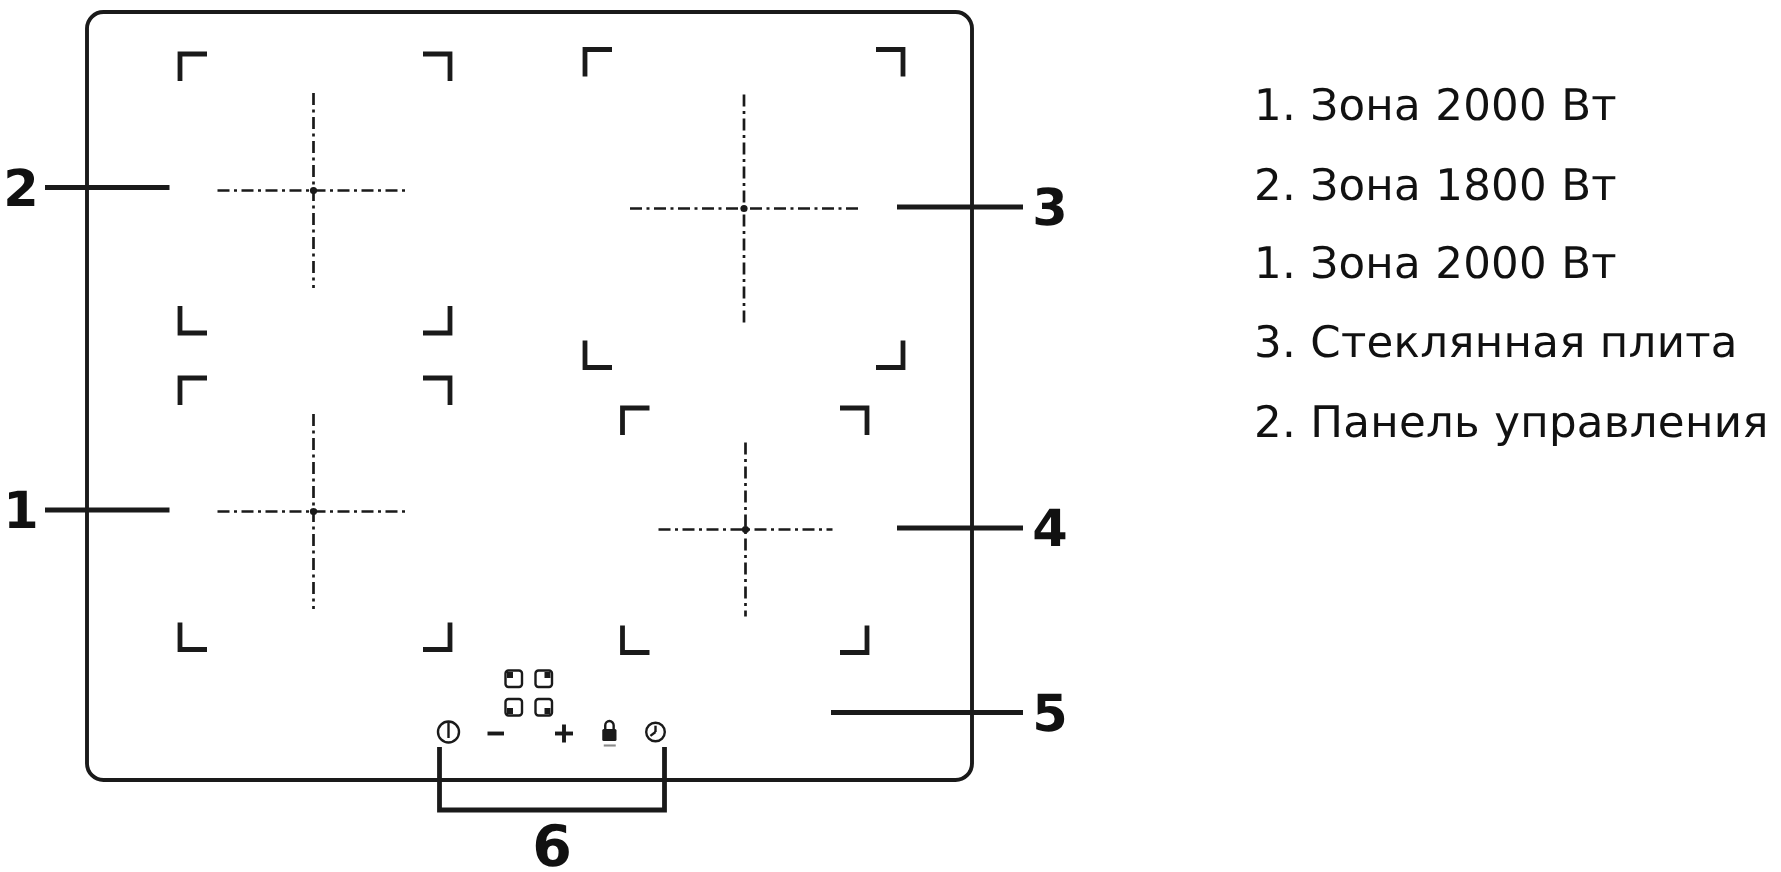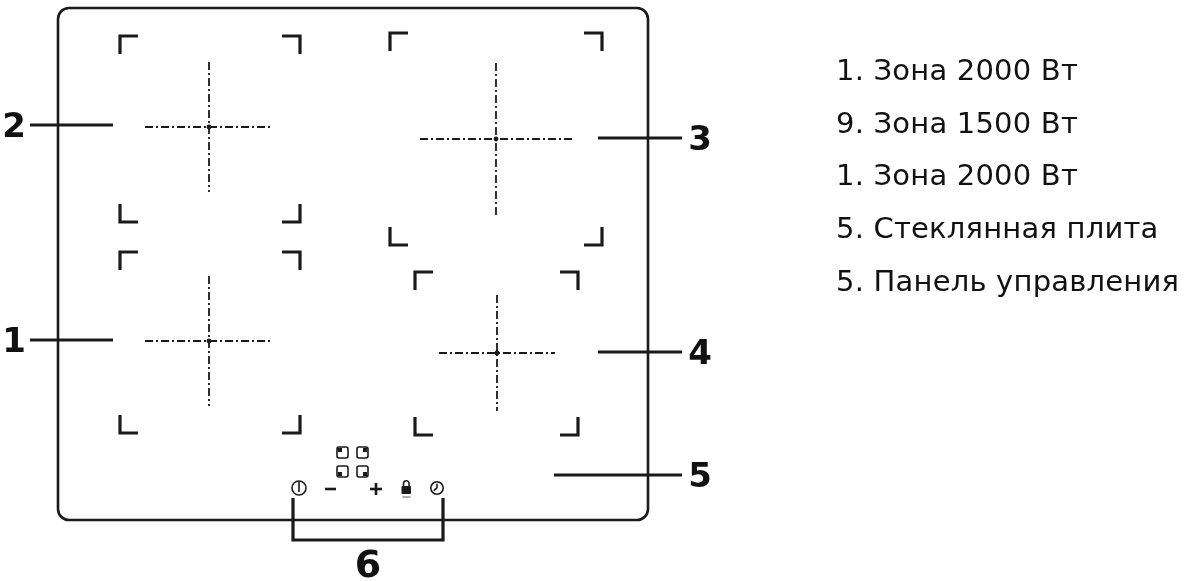--- a/index.html
+++ b/index.html
@@ -177,19 +177,19 @@
     </g>
 
     <g>
       <path d="M293 498 L293 540 L443 540 L443 498" class="stroke thick"></path>
       <text x="368" y="577" text-anchor="middle" class="callout-num" style="font-size:38px">6</text>
     </g>
   </svg>
 
   <div class="legend">
     <div class="legend-item">1. Зона 2000 Вт</div>
-    <div class="legend-item">9. Зона 1500 Вт</div>
+    <div class="legend-item">2. Зона 1800 Вт</div>
     <div class="legend-item">1. Зона 2000 Вт</div>
-    <div class="legend-item">5. Стеклянная плита</div>
-    <div class="legend-item">5. Панель управления</div>
+    <div class="legend-item">3. Стеклянная плита</div>
+    <div class="legend-item">2. Панель управления</div>
   </div>
 
 </div>
 
 </body></html>

